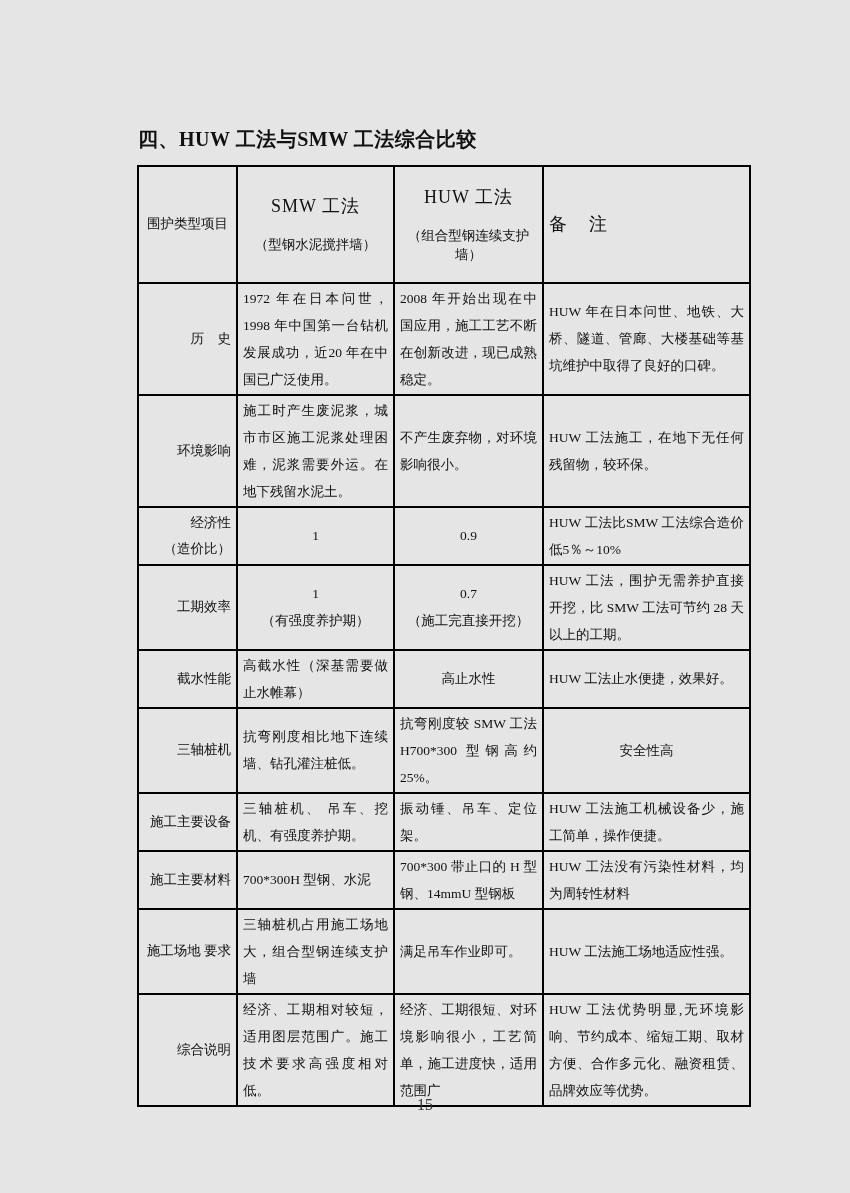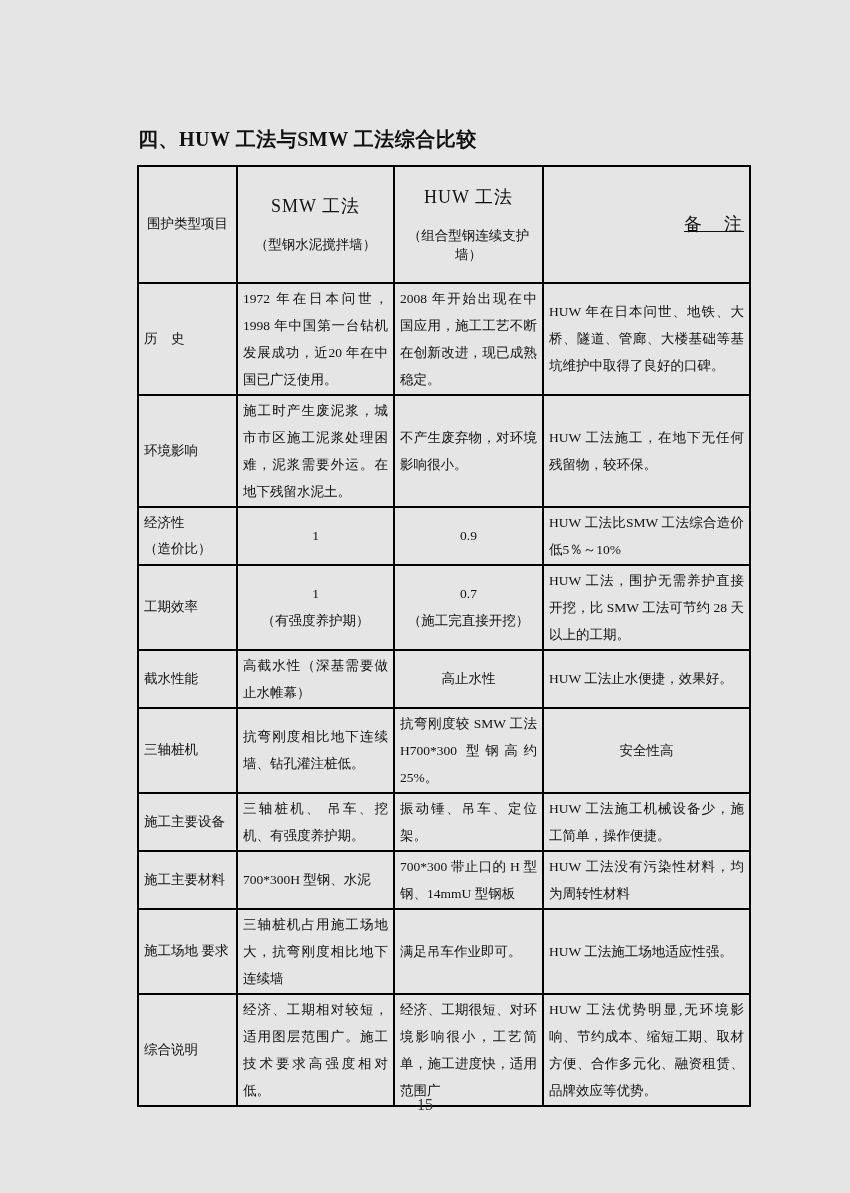--- a/index.html
+++ b/index.html
@@ -37,21 +37,21 @@
     color: #111;
   }
   table.cmp td {
     border: 2px solid #000;
     vertical-align: middle;
     padding: 1px 5px;
     white-space: pre-line;
     overflow: hidden;
   }
   td.label {
-    text-align: left;
+    text-align: right;
     font-size: 13.5px;
     line-height: 1.9;
     margin-top: 28px;
   }
   td.val {
     text-align: justify;
     line-height: 2.0;
   }
   td.center {
     text-align: center;
@@ -68,24 +68,23 @@
   .hdr-title {
     font-size: 18px;
     line-height: 1.5;
     letter-spacing: 1px;
   }
   .hdr-sub {
     font-size: 13.5px;
     line-height: 1.4;
   }
   td.hdr-note {
-    text-align: right;
+    text-align: left;
     font-size: 18px;
     letter-spacing: 2px;
-    text-decoration: underline;
   }
   .page-number {
     position: absolute;
     left: 0;
     top: 1096px;
     width: 100%;
     text-align: center;
     font-size: 16px;
     color: #333;
   }
@@ -172,21 +171,21 @@
 
       <tr style="height:55px">
         <td class="label">施工主要材料</td>
         <td class="val">700*300H 型钢、水泥</td>
         <td class="val">700*300 带止口的 H 型钢、14mmU 型钢板</td>
         <td class="val">HUW 工法没有污染性材料，均为周转性材料</td>
       </tr>
 
       <tr style="height:80px">
         <td class="label">施工场地 要求</td>
-        <td class="val">三轴桩机占用施工场地大，抗弯刚度相比地下连续墙</td>
+        <td class="val">三轴桩机占用施工场地大，组合型钢连续支护墙</td>
         <td class="val">满足吊车作业即可。</td>
         <td class="val">HUW 工法施工场地适应性强。</td>
       </tr>
 
       <tr style="height:110px">
         <td class="label">综合说明</td>
         <td class="val">经济、工期相对较短，适用图层范围广。施工技术要求高强度相对低。</td>
         <td class="val">经济、工期很短、对环境影响很小，工艺简单，施工进度快，适用范围广</td>
         <td class="val">HUW 工法优势明显,无环境影响、节约成本、缩短工期、取材方便、合作多元化、融资租赁、品牌效应等优势。</td>
       </tr>

